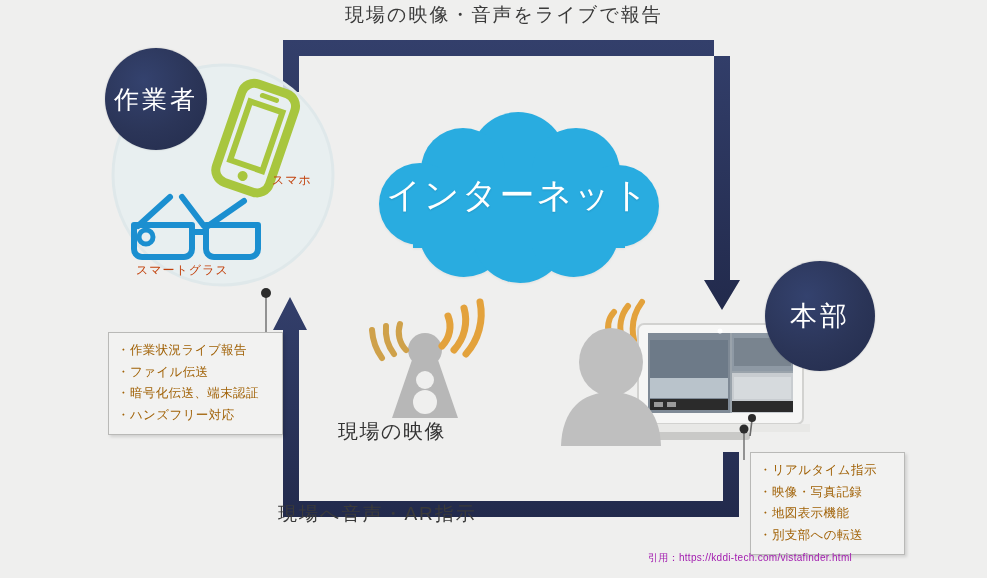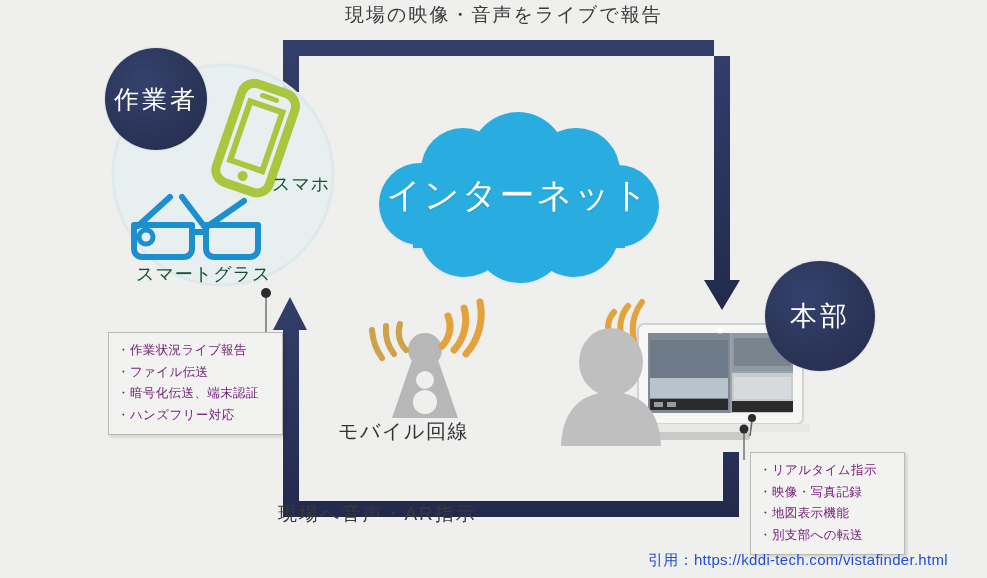--- a/index.html
+++ b/index.html
@@ -12,21 +12,21 @@
   }
   #stage{position:absolute;left:0;top:0;width:987px;height:578px;}
   .abs{position:absolute;}
 
   
   .headline{
     font-size:19px;color:#3a3a3a;letter-spacing:2px;white-space:nowrap;
     font-weight:500;
   }
   .footer-cite{
-    font-size:15px;color:#1d4ed8;white-space:nowrap;letter-spacing:0.3px;
+    font-size:10px;color:#a21caf;white-space:nowrap;letter-spacing:0.3px;
   }
 
   
   .badge{
     border-radius:50%;
     background:radial-gradient(circle at 38% 32%, #34426e 0%, #2b3558 55%, #232c4c 100%);
     color:#fff;display:flex;align-items:center;justify-content:center;
     letter-spacing:3px;font-weight:400;
     box-shadow:0 0 2px rgba(0,0,0,0.18);
     text-align:right;
@@ -43,27 +43,27 @@
   }
 
   
   .callout{
     background:#f2f2f1;
     border:1px solid #b9b9b7;
     box-shadow:2px 2px 3px rgba(0,0,0,0.13);
     padding:7px 10px 8px 8px;
   }
   .callout li{
-    list-style:none;font-size:12.5px;color:#701a75;line-height:1.72;
+    list-style:none;font-size:12.5px;color:#a16207;line-height:1.72;
     white-space:nowrap;letter-spacing:0.4px;
   }
   .callout ul{margin:0;padding:0;}
 
   
-  .cap{font-size:18px;color:#14532d;white-space:nowrap;letter-spacing:1px;}
+  .cap{font-size:12px;color:#c2410c;white-space:nowrap;letter-spacing:1px;}
   .cap-lg{font-size:20px;color:#333;white-space:nowrap;letter-spacing:1.5px;}
 </style>
 </head>
 <body>
 
 <div id="stage">
 
   <div class="abs headline" style="left:345px;top:2px;">現場の映像・音声をライブで報告</div>
 
   <svg class="abs" style="left:0;top:0;" width="987" height="578">
@@ -162,21 +162,21 @@
       <path d="M124,62 A44,44 0 0 0 134,20"></path>
       <path d="M136,66 A60,60 0 0 0 150,14"></path>
     </g>
 
     <g fill="none" stroke="#cfa14a" stroke-width="6" stroke-linecap="round">
       <path d="M76,62 A26,26 0 0 1 70,36"></path>
       <path d="M64,66 A40,40 0 0 1 56,38"></path>
       <path d="M52,70 A54,54 0 0 1 42,42"></path>
     </g>
   </svg>
-  <div class="abs cap-lg" style="left:338px;top:418px;">モバイル回線</div>
+  <div class="abs cap-lg" style="left:338px;top:418px;">現場の映像</div>
 
   <svg class="abs" style="left:592px;top:282px;" width="64" height="60">
     <g fill="none" stroke="#e3a23c" stroke-width="6" stroke-linecap="round">
       <path d="M18,54 A22,22 0 0 1 22,30"></path>
       <path d="M30,56 A34,34 0 0 1 36,24"></path>
       <path d="M42,58 A46,46 0 0 1 50,20"></path>
     </g>
   </svg>
 
   <svg class="abs" style="left:560px;top:320px;" width="250" height="125">

